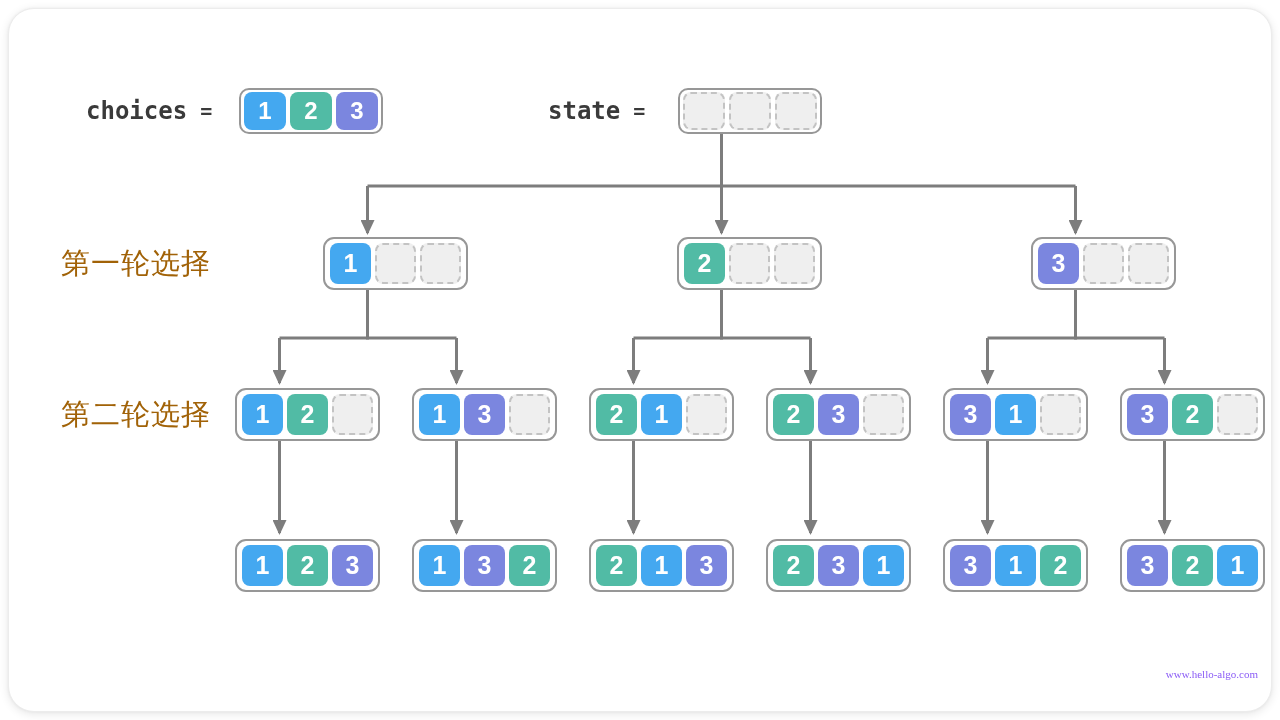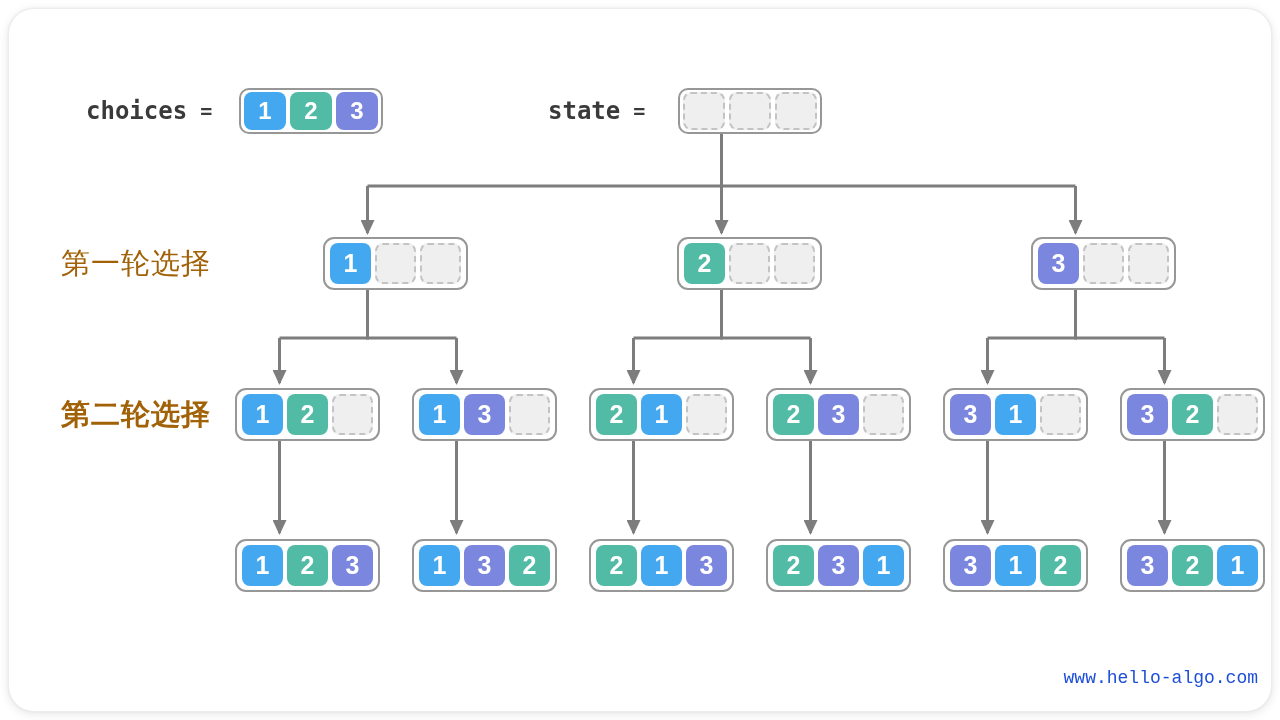--- a/index.html
+++ b/index.html
@@ -42,22 +42,22 @@
   .cell.empty { background: #efefef; border: 2px dashed #c3c3c3; }
 
   .row-label {
     position: absolute; left: 33px; transform: translateY(-50%);
     font-size: 29px; font-weight: 400; color: #a16207; letter-spacing: 1px;
     font-family: "Liberation Sans", sans-serif; white-space: nowrap;
   }
 
   .watermark {
     position: absolute; right: 50px; top: 668px;
-    font-family: Liberation Mono, monospace;
-    font-size: 18px; color: #1d4ed8;
+    font-family: Liberation Serif, serif;
+    font-size: 11px; color: #8b5cf6;
   }
 </style>
 </head>
 <body>
 
 <div class="card"></div>
 
 <svg id="arrows">
     <defs>
       <marker id="ah" markerUnits="userSpaceOnUse" markerWidth="15" markerHeight="14" refX="13" refY="7" orient="auto">
@@ -95,21 +95,21 @@
     <span>choices</span>
     <span class="eq">=</span>
   </div>
 
   <div class="hlabel" style="left:520px; top:88px;">
     <span>state</span>
     <span class="eq">=</span>
   </div>
 
   <div class="row-label" style="top:264px;">第一轮选择</div>
-  <div class="row-label" style="top:415px;font-weight:bold;">第二轮选择</div>
+  <div class="row-label" style="top:415px;">第二轮选择</div>
 
   <div class="watermark">www.hello-algo.com</div>
 
 <div class="node header-box" style="left: 211px; top: 88px;">
       <div class="cell c1">1</div>
       <div class="cell c2">2</div>
       <div class="cell c3">3</div>
     </div>
     <div class="node header-box" style="left: 650px; top: 88px;">
       <div class="cell empty"></div>

